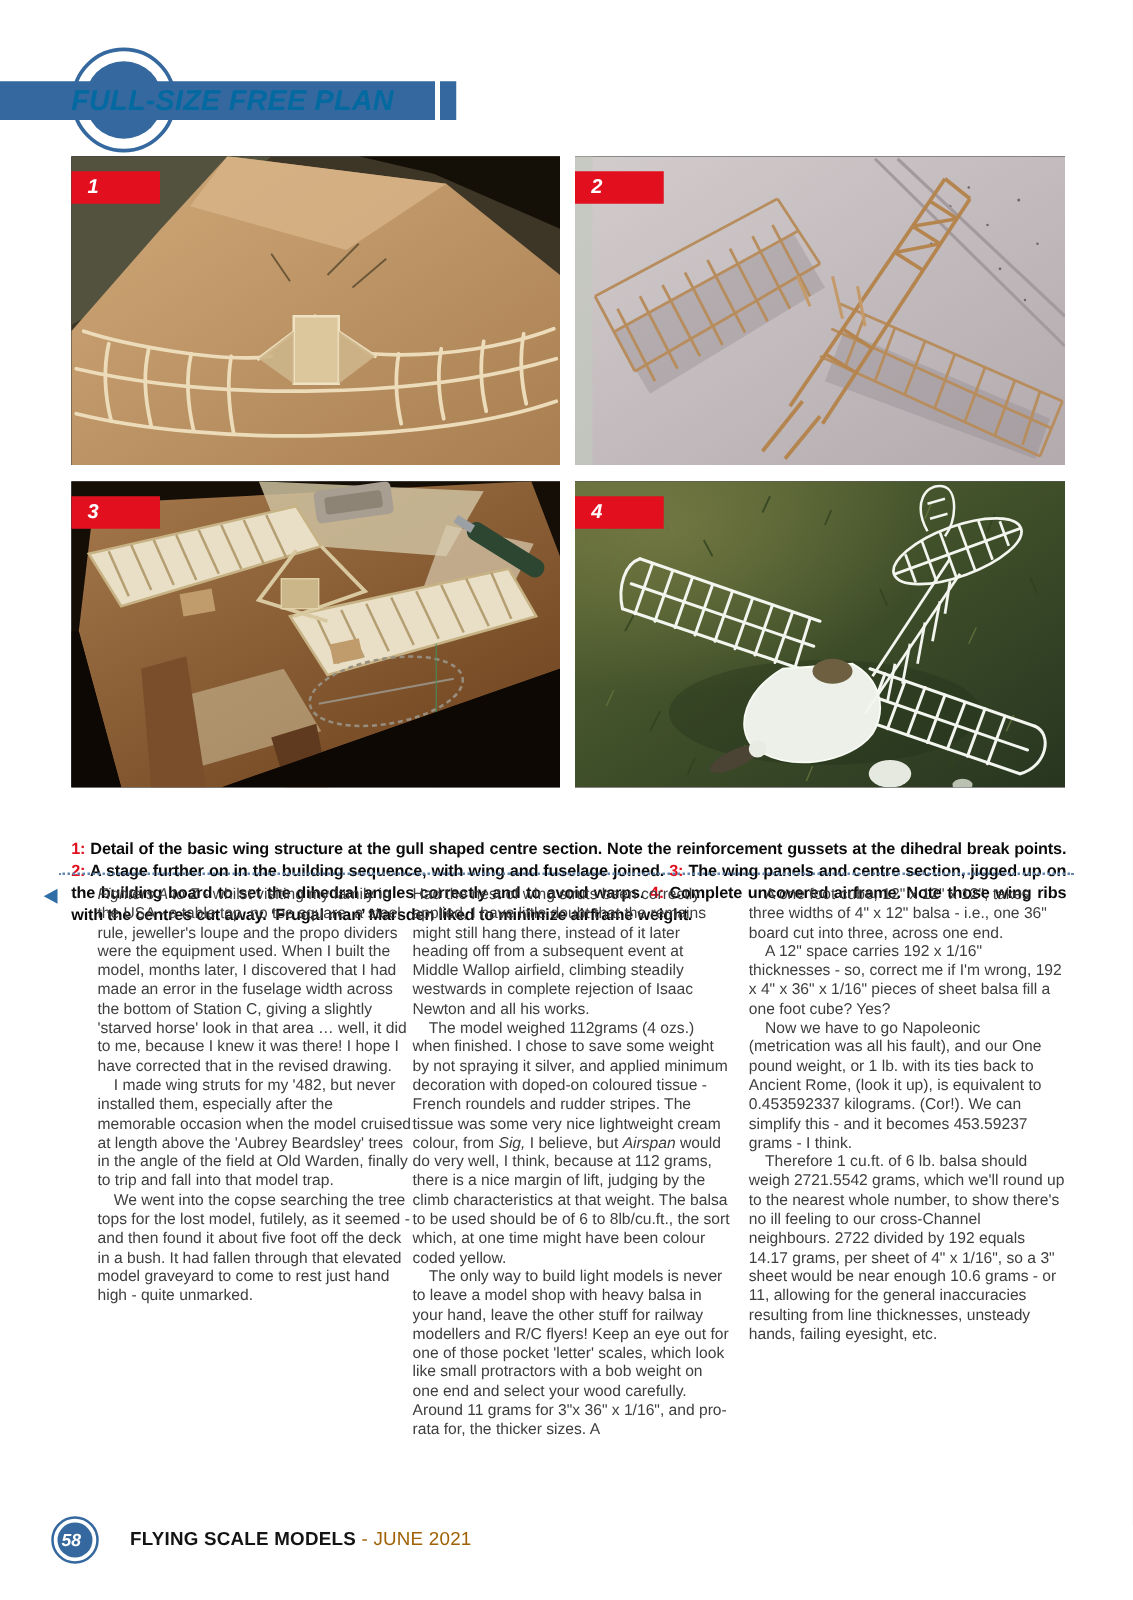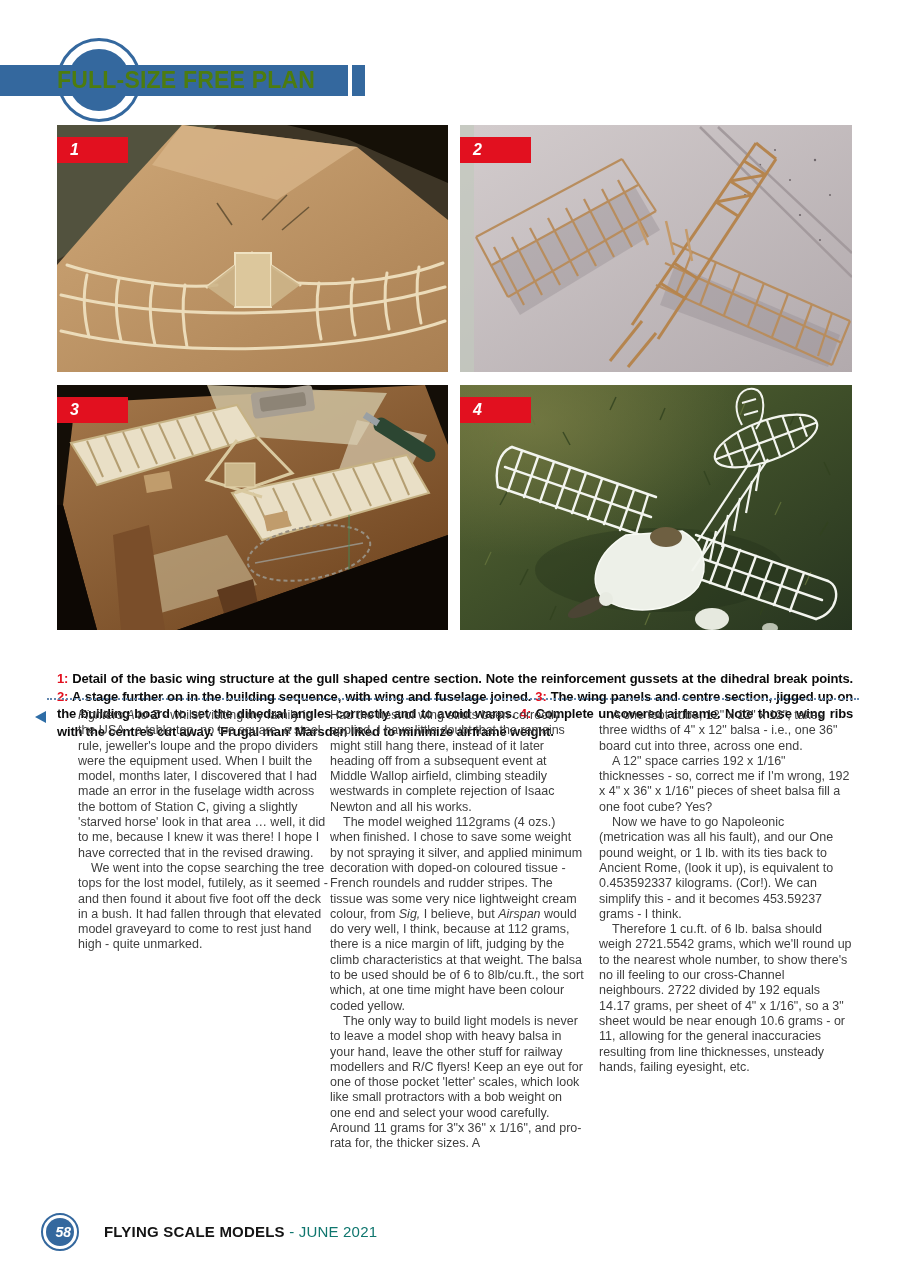--- a/index.html
+++ b/index.html
@@ -21,21 +21,21 @@
     border:3px solid var(--blue);background:#ffffff;box-sizing:border-box;
   }
   .banner-circle .disc{
     position:absolute;left:8px;top:8px;width:62px;height:62px;border-radius:50%;background:var(--blue);
   }
   .banner-bar{
     position:absolute;left:0;top:65px;width:348px;height:31px;background:var(--blue);
   }
   .banner-text{
     position:absolute;left:57px;top:65px;height:31px;line-height:31px;
-    color:#4d7c0f;font-weight:bold;font-size:23px;letter-spacing:0.2px;white-space:nowrap;
+    color:#0369a1;font-weight:bold;font-style:italic;font-size:23px;letter-spacing:0.2px;white-space:nowrap;
   }
   .banner-end{
     position:absolute;left:352px;top:65px;width:13px;height:31px;background:var(--blue);
   }
   
   .photo{position:absolute;overflow:hidden;background:#222;}
   #photo1{left:57px;top:125px;width:391px;height:247px;}
   #photo2{left:460px;top:125px;width:392px;height:247px;}
   #photo3{left:57px;top:385px;width:391px;height:245px;}
   #photo4{left:460px;top:385px;width:392px;height:245px;}
@@ -72,28 +72,28 @@
   }
   
   .pg-circle{
     position:absolute;left:41px;top:1213px;width:38px;height:38px;border-radius:50%;
     border:2px solid var(--blue);background:#fff;box-sizing:border-box;
   }
   .pg-circle .disc{
     position:absolute;left:3px;top:3px;width:28px;height:28px;border-radius:50%;background:var(--blue);
   }
   .pg-num{
-    position:absolute;left:0;top:0;width:28px;height:34px;text-align:right;line-height:34px;
+    position:absolute;left:0;top:0;width:28px;height:34px;text-align:center;line-height:34px;
     color:#fff;font-weight:bold;font-style:italic;font-size:14px;
   }
   .footer-title{
     position:absolute;left:104px;top:1223px;font-size:15px;font-weight:bold;color:#141414;
     letter-spacing:0.2px;white-space:nowrap;
   }
-  .footer-issue{color:#0f766e;font-weight:normal;}
+  .footer-issue{color:#a16207;font-weight:normal;}
 </style>
 </head>
 <body>
 
 <div class="page">
 
   <div class="banner-circle">
     <div class="disc"></div>
   </div>
   <div class="banner-bar"></div>
@@ -392,20 +392,21 @@
     <span class="cap-num">4:</span>
     <span class="cap-text">Complete uncovered airframe. Note those wing ribs with the centres cut away. ‘Frugal man’ Marsden liked to minimize airframe weight.</span>
   </p>
 
   <div class="rule"></div>
 
   <div class="lead-marker"></div>
 
   <div class="col" id="col1">
     <p><span class="ital">Fighters A to Z</span><span> - whilst visiting my family in the USA - a table top, no tee square, a steel rule, jeweller's loupe and the propo dividers were the equipment used. When I built the model, months later, I discovered that I had made an error in the fuselage width across the bottom of Station C, giving a slightly 'starved horse' look in that area … well, it did to me, because I knew it was there! I hope I have corrected that in the revised drawing.</span></p>
+    <p class="ind">I made wing struts for my '482, but never installed them, especially after the memorable occasion when the model cruised at length above the 'Aubrey Beardsley' trees in the angle of the field at Old Warden, finally to trip and fall into that model trap.</p>
     <p class="ind">We went into the copse searching the tree tops for the lost model, futilely, as it seemed - and then found it about five foot off the deck in a bush. It had fallen through that elevated model graveyard to come to rest just hand high - quite unmarked.</p>
   </div>
 
   <div class="col" id="col2">
     <p>Had the nest of wing struts been correctly applied, I have little doubt that the remains might still hang there, instead of it later heading off from a subsequent event at Middle Wallop airfield, climbing steadily westwards in complete rejection of Isaac Newton and all his works.</p>
     <p class="ind"><span>The model weighed 112grams (4 ozs.) when finished. I chose to save some weight by not spraying it silver, and applied minimum decoration with doped-on coloured tissue - French roundels and rudder stripes. The tissue was some very nice lightweight cream colour, from </span><span class="ital">Sig,</span><span> I believe, but </span><span class="ital">Airspan</span><span> would do very well, I think, because at 112 grams, there is a nice margin of lift, judging by the climb characteristics at that weight. The balsa to be used should be of 6 to 8lb/cu.ft., the sort which, at one time might have been colour coded yellow.</span></p>
     <p class="ind">The only way to build light models is never to leave a model shop with heavy balsa in your hand, leave the other stuff for railway modellers and R/C flyers! Keep an eye out for one of those pocket 'letter' scales, which look like small protractors with a bob weight on one end and select your wood carefully. Around 11 grams for 3"x 36" x 1/16", and pro-rata for, the thicker sizes. A</p>
   </div>
 
   <div class="col" id="col3">

